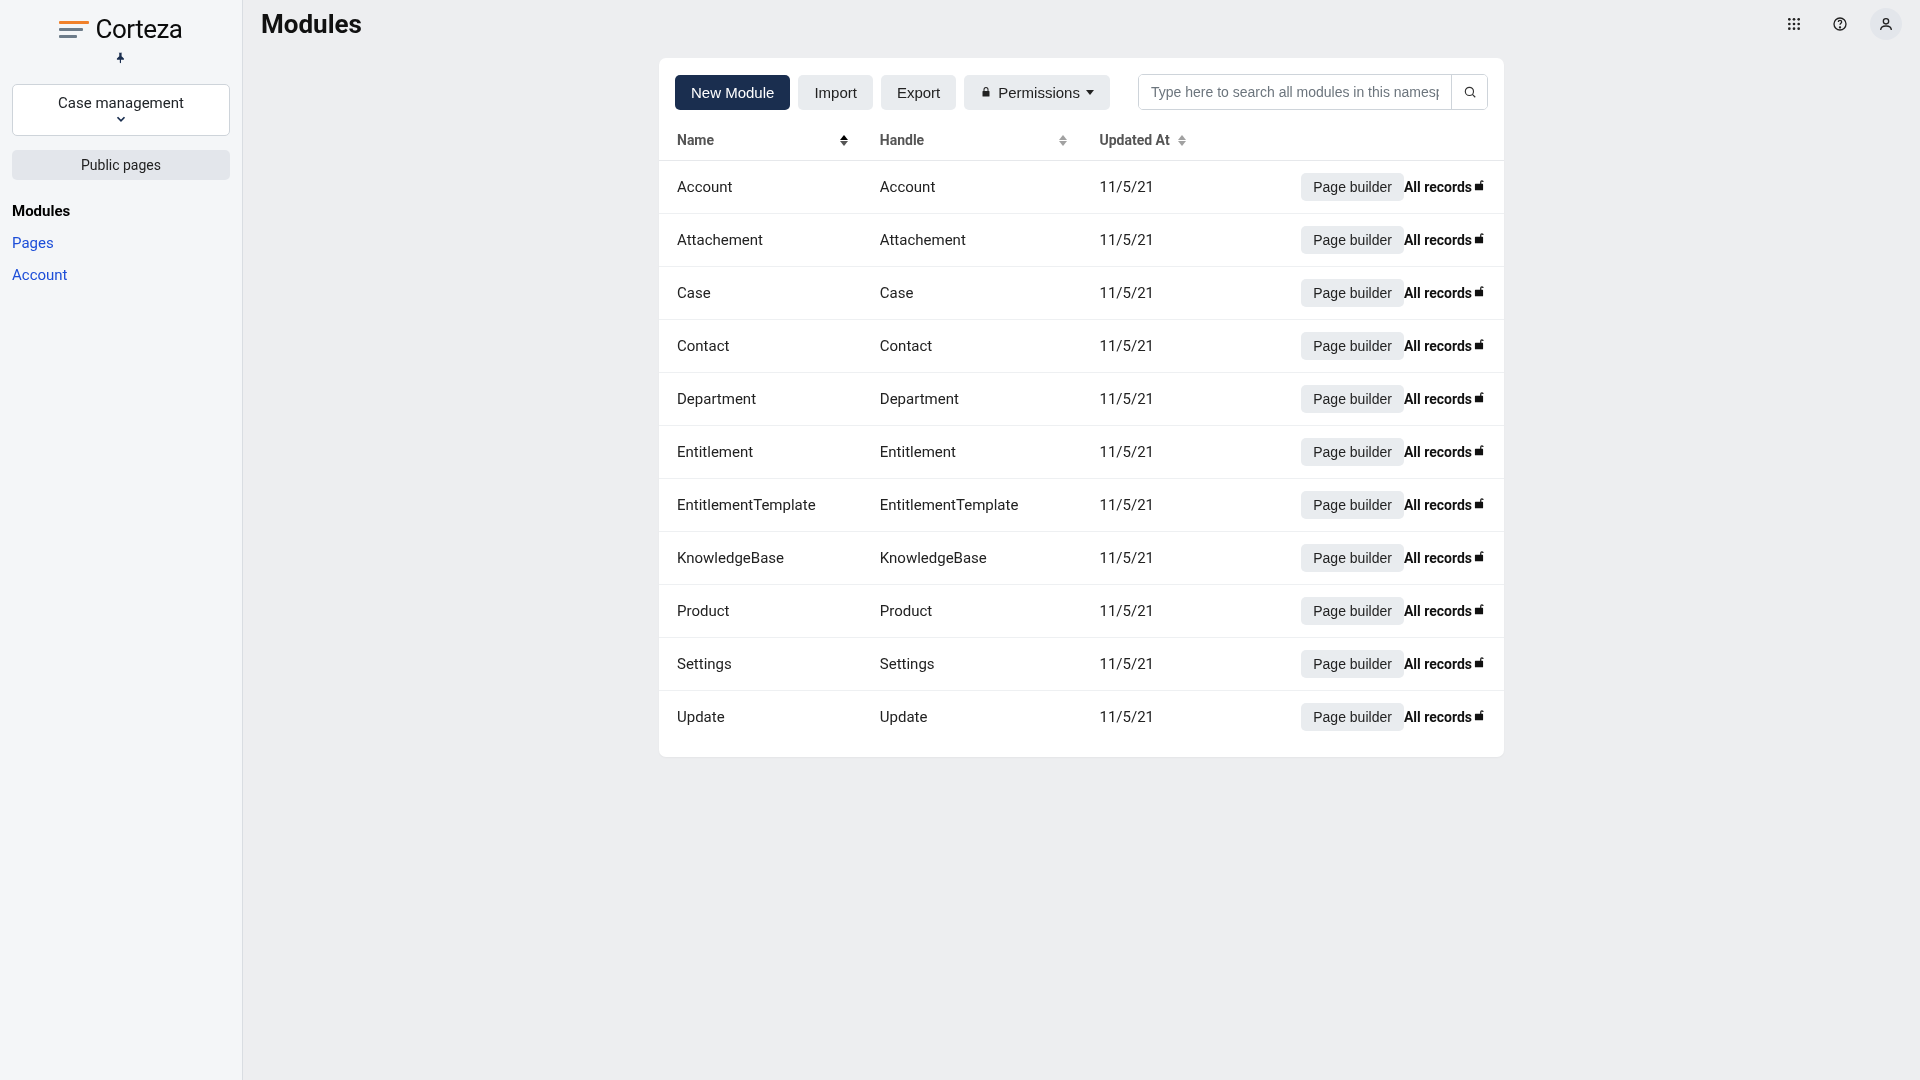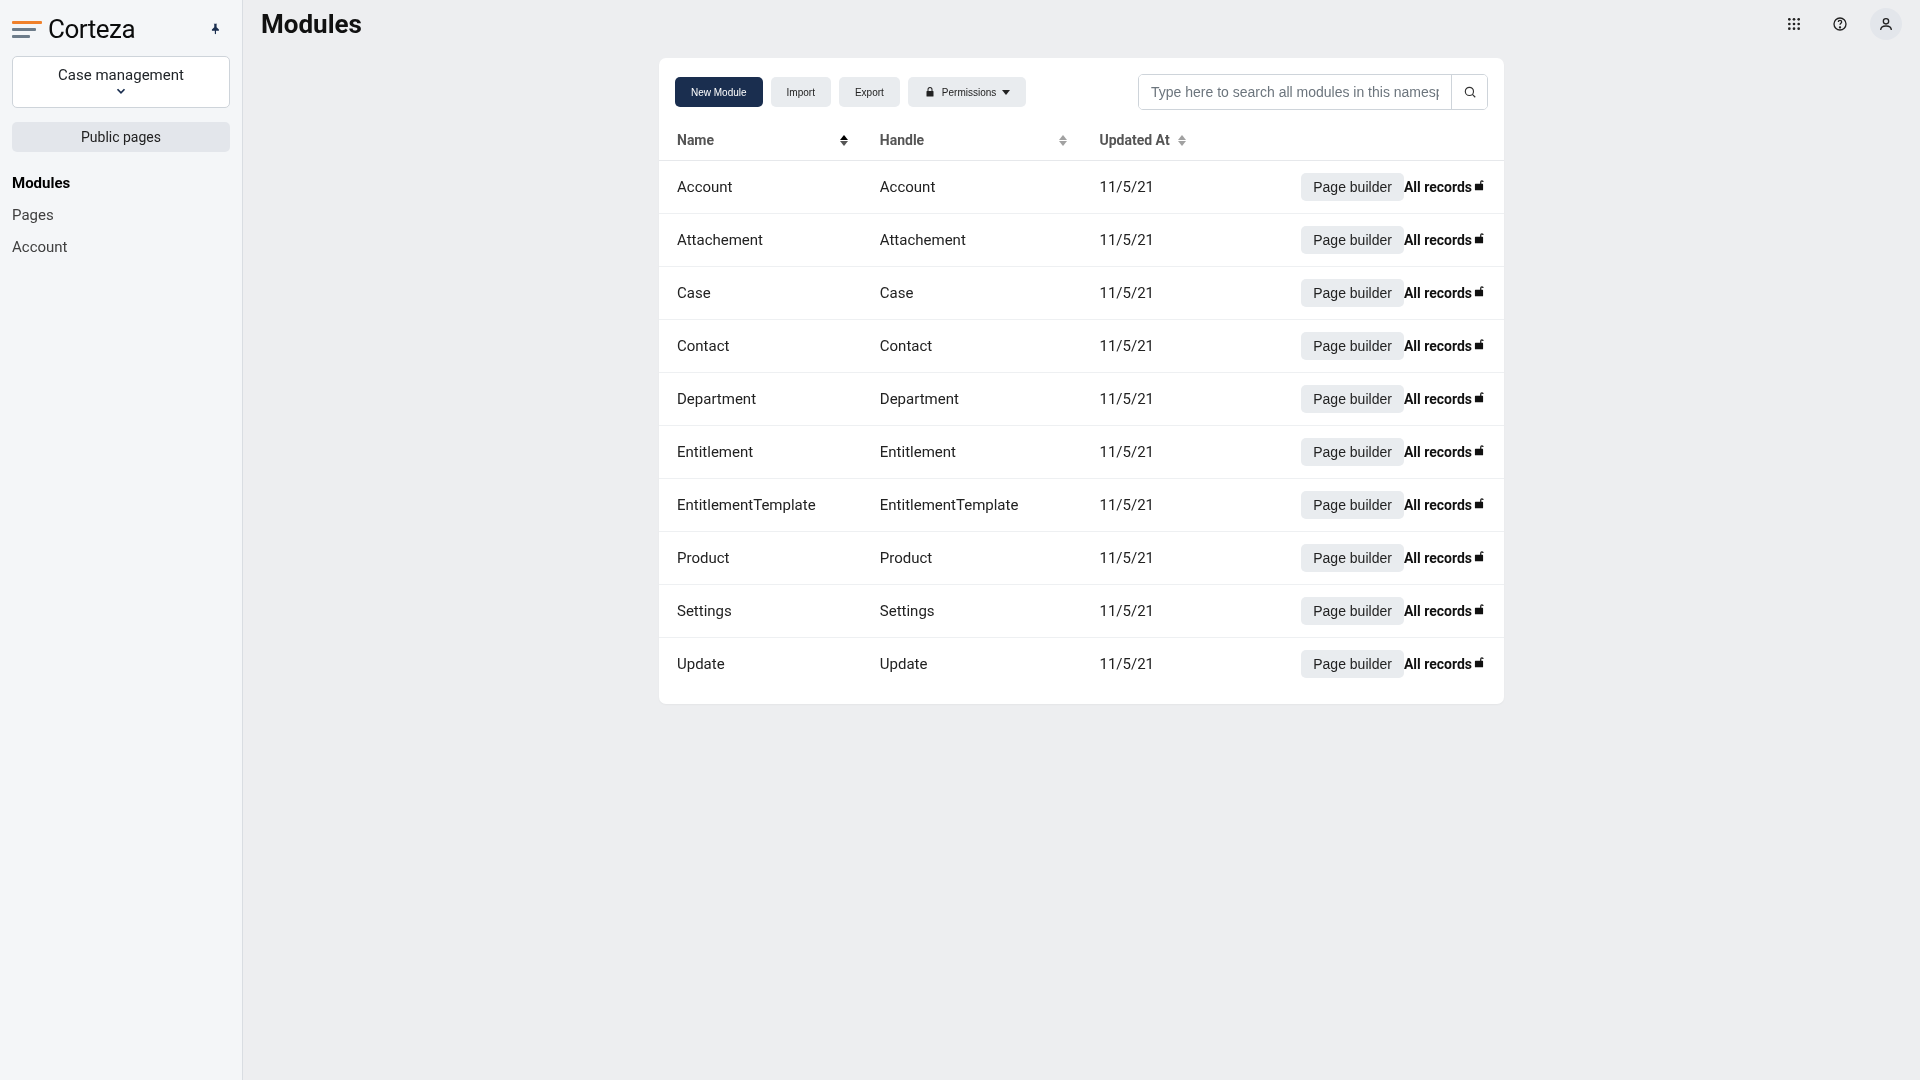--- a/index.html
+++ b/index.html
@@ -21,20 +21,21 @@
     display: flex;
     flex-direction: column;
     padding: 10px 12px 10px 12px;
     flex-shrink: 0;
   }
   .logo-row {
     display: flex;
     align-items: center;
     justify-content: space-between;
     padding: 4px 0 12px 0;
+    flex-direction: column;
   }
   .logo {
     display: flex;
     align-items: center;
   }
   .logo-mark {
     width: 30px;
     height: 28px;
     display: flex;
     flex-direction: column;
@@ -88,21 +89,21 @@
   }
 
   .nav {
     margin-top: 20px;
     display: flex;
     flex-direction: column;
     gap: 10px;
   }
   .nav a {
     font-size: 15px;
-    color: #404040;
+    color: #1d4ed8;
     text-decoration: none;
     padding: 2px 0;
     cursor: pointer;
   }
   .nav a.active { font-weight: 700; color:#000; }
 
   
   .main {
     flex: 1;
     display: flex;
@@ -153,21 +154,21 @@
     display:flex;
     align-items:center;
     justify-content:space-between;
     padding: 16px 16px 8px 16px;
   }
   .btn-row { display:flex; gap:8px; }
   .btn {
     border:none;
     border-radius:5px;
     padding: 9px 16px;
-    font-size: 10px;
+    font-size: 15px;
     cursor:pointer;
     display:flex; align-items:center; gap:6px;
     background:#e9ecef;
     color:#222;
   }
   .btn.primary { background:#1a2e4f; color:#fff; }
   .btn svg { width:12px; height:12px; }
   .caret-down { width:0;height:0;border-left:4px solid transparent;border-right:4px solid transparent;border-top:5px solid currentColor; }
 
   .search-wrap {
@@ -468,20 +469,34 @@
                   <div class="actions-cell">
                     <button class="pb-btn">Page builder</button>
                     <span class="all-records">All records</span>
                     <span><svg class="lock-ic" viewBox="0 0 24 24" fill="currentColor">
                         <path d="M17 10h1a1 1 0 011 1v9a1 1 0 01-1 1H6a1 1 0 01-1-1v-9a1 1 0 011-1h8V7a3 3 0 116 0h-2a1 1 0 10-2 0v3z"></path>
                       </svg></span>
                   </div>
                 </td>
               </tr>
               <tr>
+                <td>KnowledgeBase</td>
+                <td>KnowledgeBase</td>
+                <td>11/5/21</td>
+                <td>
+                  <div class="actions-cell">
+                    <button class="pb-btn">Page builder</button>
+                    <span class="all-records">All records</span>
+                    <span><svg class="lock-ic" viewBox="0 0 24 24" fill="currentColor">
+                        <path d="M17 10h1a1 1 0 011 1v9a1 1 0 01-1 1H6a1 1 0 01-1-1v-9a1 1 0 011-1h8V7a3 3 0 116 0h-2a1 1 0 10-2 0v3z"></path>
+                      </svg></span>
+                  </div>
+                </td>
+              </tr>
+              <tr>
                 <td>Product</td>
                 <td>Product</td>
                 <td>11/5/21</td>
                 <td>
                   <div class="actions-cell">
                     <button class="pb-btn">Page builder</button>
                     <span class="all-records">All records</span>
                     <span><svg class="lock-ic" viewBox="0 0 24 24" fill="currentColor">
                         <path d="M17 10h1a1 1 0 011 1v9a1 1 0 01-1 1H6a1 1 0 01-1-1v-9a1 1 0 011-1h8V7a3 3 0 116 0h-2a1 1 0 10-2 0v3z"></path>
                       </svg></span>

